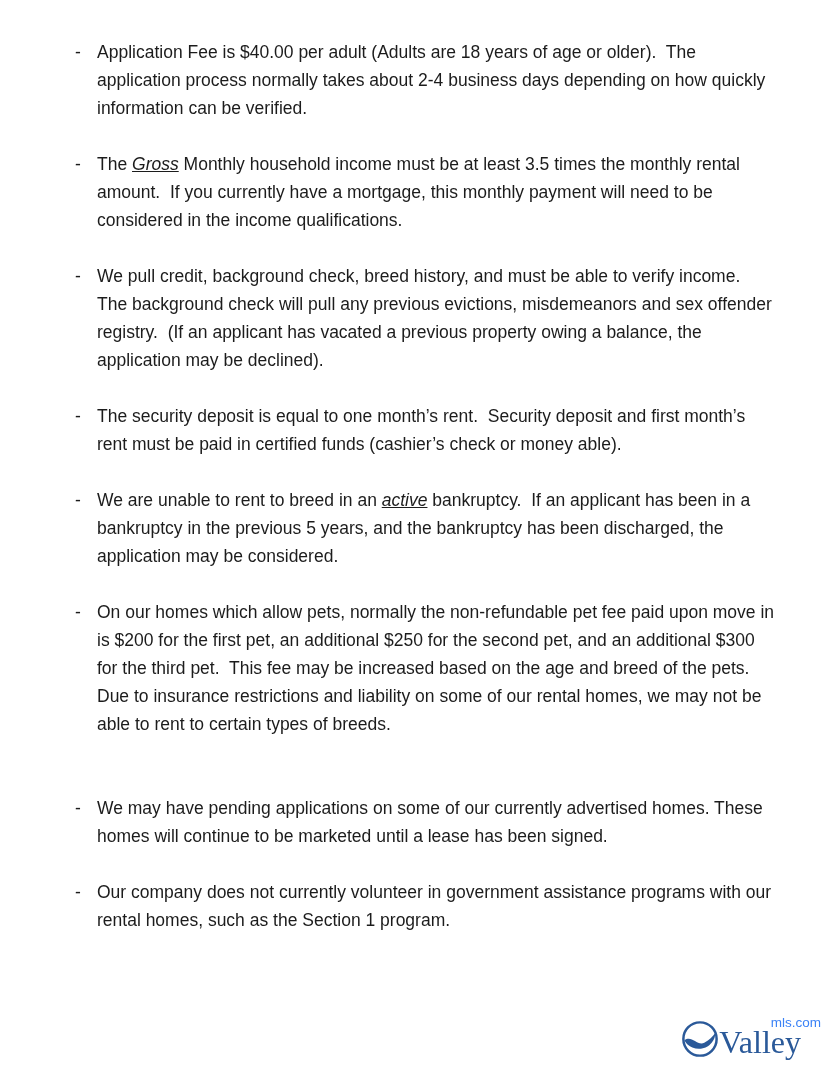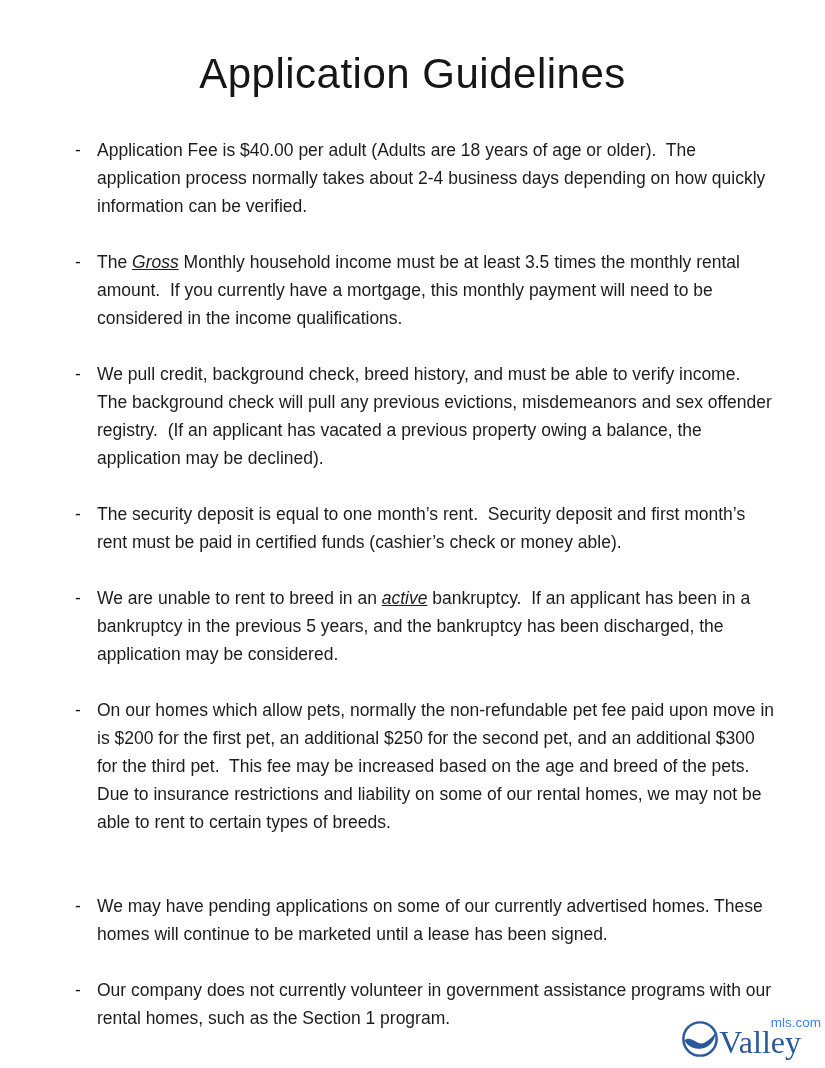--- a/index.html
+++ b/index.html
@@ -86,21 +86,20 @@
     font-family: "Liberation Sans", sans-serif;
     font-size: 13.5px;
     line-height: 14px;
   }
 </style>
 </head>
 <body>
 
 <div class="page">
 
-  <h1 class="title">Application Guidelines</h1>
 
   <div class="bullets" id="bullets">
       <div class="bullet-item">
         <span class="marker">-</span>
         <p class="text"><span>Application Fee is $40.00 per adult (Adults are 18 years of age or older).  The application process normally takes about 2-4 business days depending on how quickly information can be verified.</span></p>
       </div>
       <div class="bullet-item">
         <span class="marker">-</span>
         <p class="text"><span>The </span><span class="u">Gross</span><span> Monthly household income must be at least 3.5 times the monthly rental amount.  If you currently have a mortgage, this monthly payment will need to be considered in the income qualifications.</span></p>
       </div>

